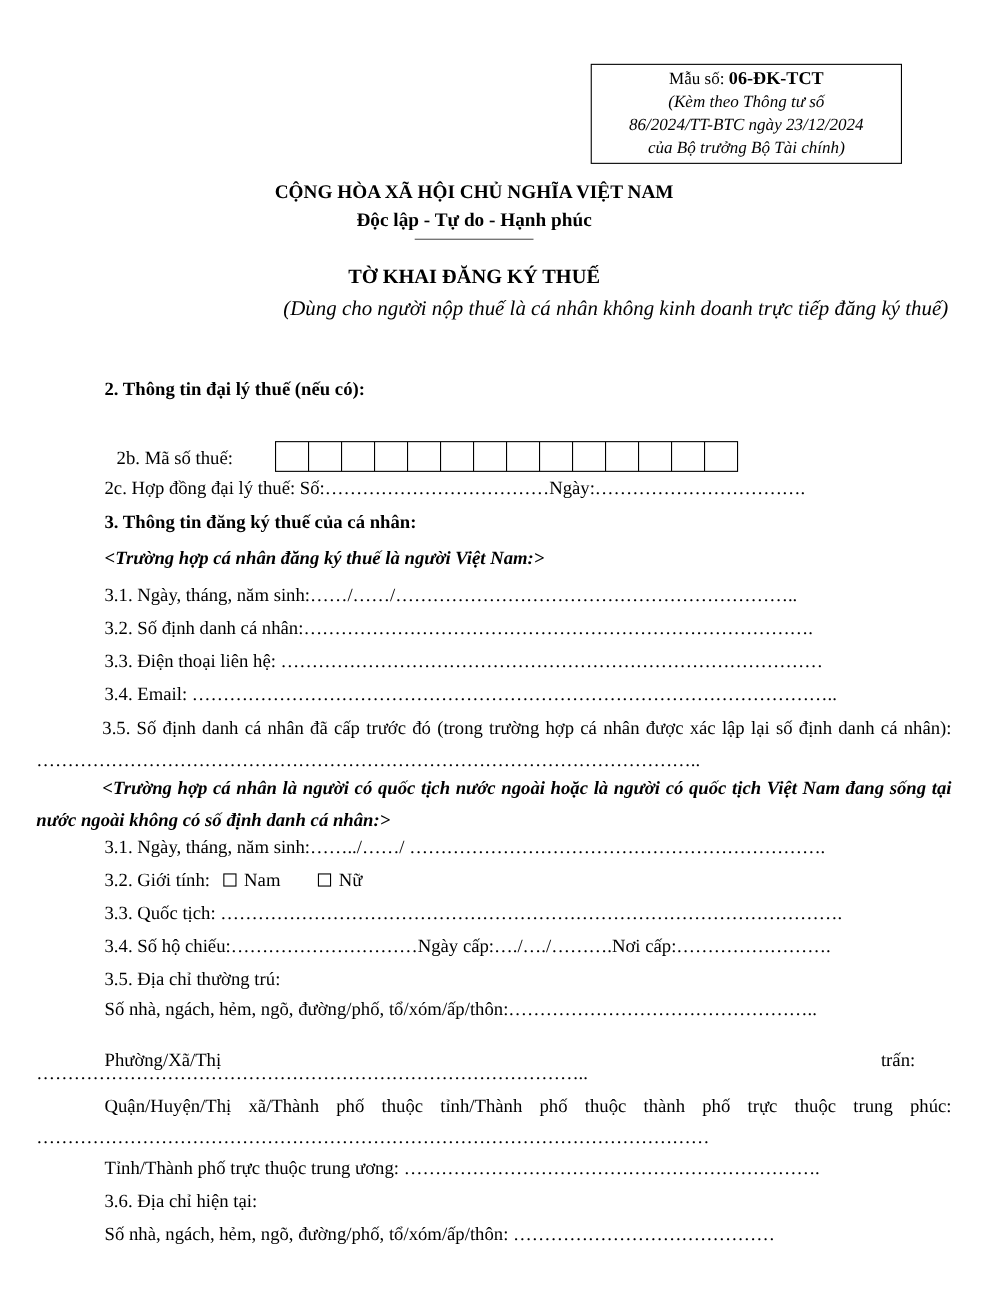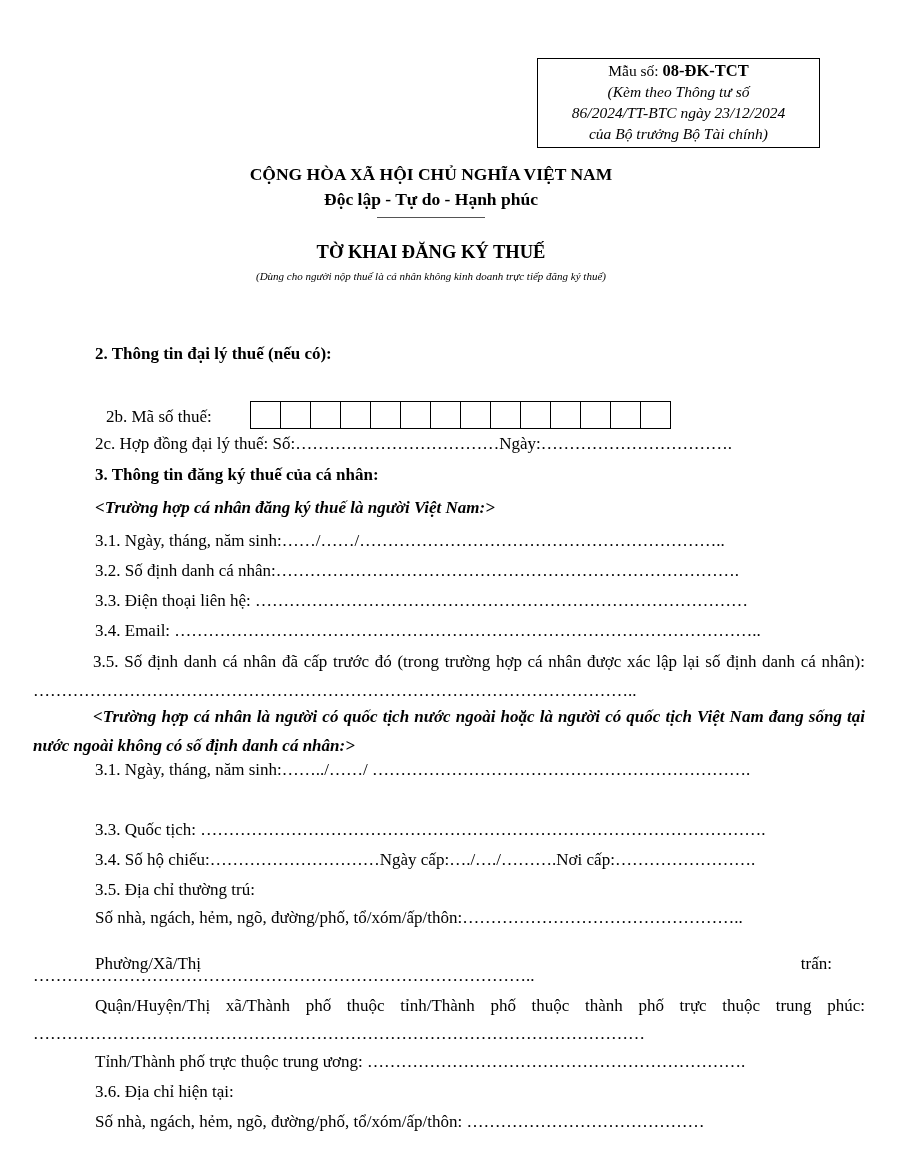--- a/index.html
+++ b/index.html
@@ -21,21 +21,21 @@
   }
   .form-box .lbl{margin-right:4px;}
   .form-box .code{font-weight:bold;font-size:16.5px;}
 
   
   .centered{position:absolute;left:0;width:862px;text-align:center;}
   .nat-title{top:164px;font-weight:bold;font-size:17.5px;}
   .motto{top:189px;font-weight:bold;font-size:17.5px;}
   .motto-rule{position:absolute;left:377px;top:217px;width:108px;border-top:1.5px solid #555;}
   .doc-title{top:242px;font-weight:bold;font-size:18.5px;}
-  .doc-subtitle{top:270px;font-style:italic;font-size:11px;}
+  .doc-subtitle{top:270px;font-style:italic;font-size:19px;text-align:right;}
 
   
   .mst-grid{position:absolute;left:250px;top:401px;display:flex;}
   .mst-cell{width:29px;height:26px;border:1px solid #000;margin-left:-1px;background:#fff;}
   .mst-cell:first-child{margin-left:0;}
 
   
   .para{position:absolute;left:33px;width:832px;text-indent:60px;text-align:justify;line-height:29px;}
 
   
@@ -49,21 +49,21 @@
   .cb-gap-l{margin-left:10px;margin-right:7px;}
   .cb-gap-l2{margin-left:34px;margin-right:7px;}
   .gender-label{margin-right:2px;}
 </style>
 </head>
 <body>
 
 <div class="page">
 
   <div class="form-box">
-    <div><span class="lbl">Mẫu số:</span><span class="code">08-ĐK-TCT</span></div>
+    <div><span class="lbl">Mẫu số:</span><span class="code">06-ĐK-TCT</span></div>
     <div class="it">(Kèm theo Thông tư số</div>
     <div class="it">86/2024/TT-BTC ngày 23/12/2024</div>
     <div class="it">của Bộ trưởng Bộ Tài chính)</div>
   </div>
 
   <div class="centered nat-title">CỘNG HÒA XÃ HỘI CHỦ NGHĨA VIỆT NAM</div>
   <div class="centered motto">Độc lập - Tự do - Hạnh phúc</div>
   <div class="motto-rule"></div>
 
   <div class="centered doc-title">TỜ KHAI ĐĂNG KÝ THUẾ</div>
@@ -94,20 +94,23 @@
 
   <div class="ln bi" style="left:95px;top:497px;text-align:center;">&lt;Trường hợp cá nhân đăng ký thuế là người Việt Nam:&gt;</div>
   <div class="ln" style="left:95px;top:530px;text-align:right;">3.1. Ngày, tháng, năm sinh:……/……/………………………………………………………..</div>
   <div class="ln" style="left:95px;top:560px;">3.2. Số định danh cá nhân:……………………………………………………………………….</div>
   <div class="ln" style="left:95px;top:590px;">3.3. Điện thoại liên hệ: ……………………………………………………………………………</div>
   <div class="ln" style="left:95px;top:620px;">3.4. Email: …………………………………………………………………………………………..</div>
   <div class="para" style="top:647px;">3.5. Số định danh cá nhân đã cấp trước đó (trong trường hợp cá nhân được xác lập lại số định danh cá nhân): ……………………………………………………………………………………………..</div>
 
   <div class="para bi" style="top:702px;font-family:Liberation Serif, serif;">&lt;Trường hợp cá nhân là người có quốc tịch nước ngoài hoặc là người có quốc tịch Việt Nam đang sống tại nước ngoài không có số định danh cá nhân:&gt;</div>
   <div class="ln" style="left:95px;top:759px;">3.1. Ngày, tháng, năm sinh:……../……/ ………………………………………………………….</div>
+  <div class="ln" style="left:95px;top:789px;">
+    <span class="gender-label">3.2. Giới tính:</span><span class="cb cb-gap-l"></span><span>Nam</span><span class="cb cb-gap-l2"></span><span>Nữ</span>
+  </div>
   <div class="ln" style="left:95px;top:819px;">3.3. Quốc tịch: ……………………………………………………………………………………….</div>
   <div class="ln" style="left:95px;top:849px;">3.4. Số hộ chiếu:…………………………Ngày cấp:…./…./……….Nơi cấp:…………………….</div>
   <div class="ln" style="left:95px;top:879px;">3.5. Địa chỉ thường trú:</div>
   <div class="ln" style="left:95px;top:907px;">Số nhà, ngách, hẻm, ngõ, đường/phố, tổ/xóm/ấp/thôn:…………………………………………..</div>
   <div class="spread" style="top:937px;">
     <span>Phường/Xã/Thị</span>
       <span>trấn:</span>
   </div>
   <div class="ln" style="left:33px;top:965px;">……………………………………………………………………………..</div>
   <div class="justify-line" style="top:995px;">Quận/Huyện/Thị xã/Thành phố thuộc tỉnh/Thành phố thuộc thành phố trực thuộc trung phúc:</div>

